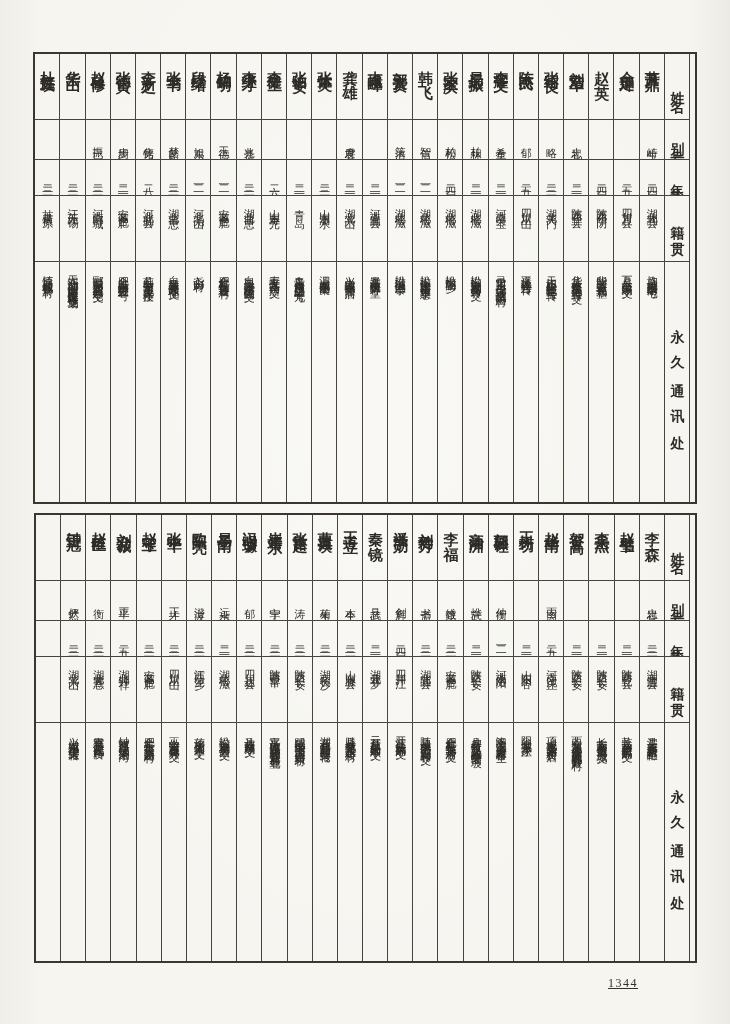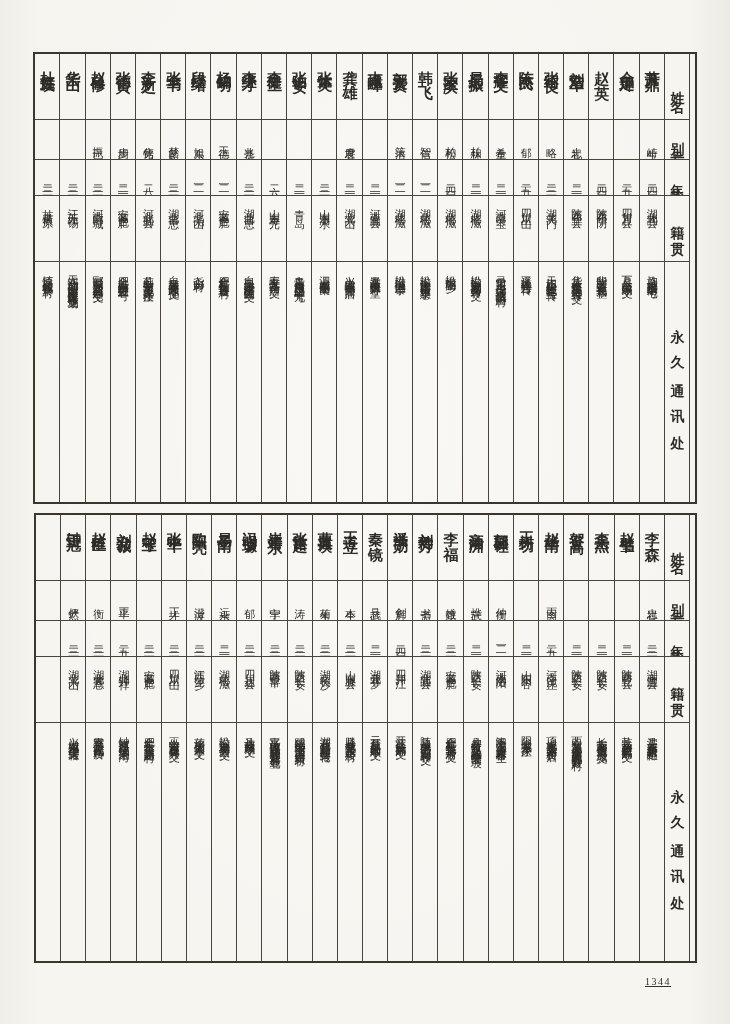--- a/index.html
+++ b/index.html
@@ -59,22 +59,22 @@
   .vtext.spread{letter-spacing:0.95em;}
   
   .header-col .cell{align-items:center;}
   .header-col .vtext{font-weight:bold;}
   .hc-name .vtext, .hc-alias .vtext {font-size:14px;letter-spacing:9px;}
   .hc-age .vtext   {font-size:13px;letter-spacing:4px;}
   .hc-native .vtext{font-size:14px;letter-spacing:16px;}
   .hc-address .vtext{font-size:14px;letter-spacing:27px;}
   .page-number{
     position:absolute;
-    left:645px;top:976px;
-    font-size:10px;
+    left:608px;top:976px;
+    font-size:12px;
     letter-spacing:1.5px;
     color:#33302a;
     text-decoration:underline;
   }
 </style>
 </head>
 <body>
 
 <div class="page">
 

